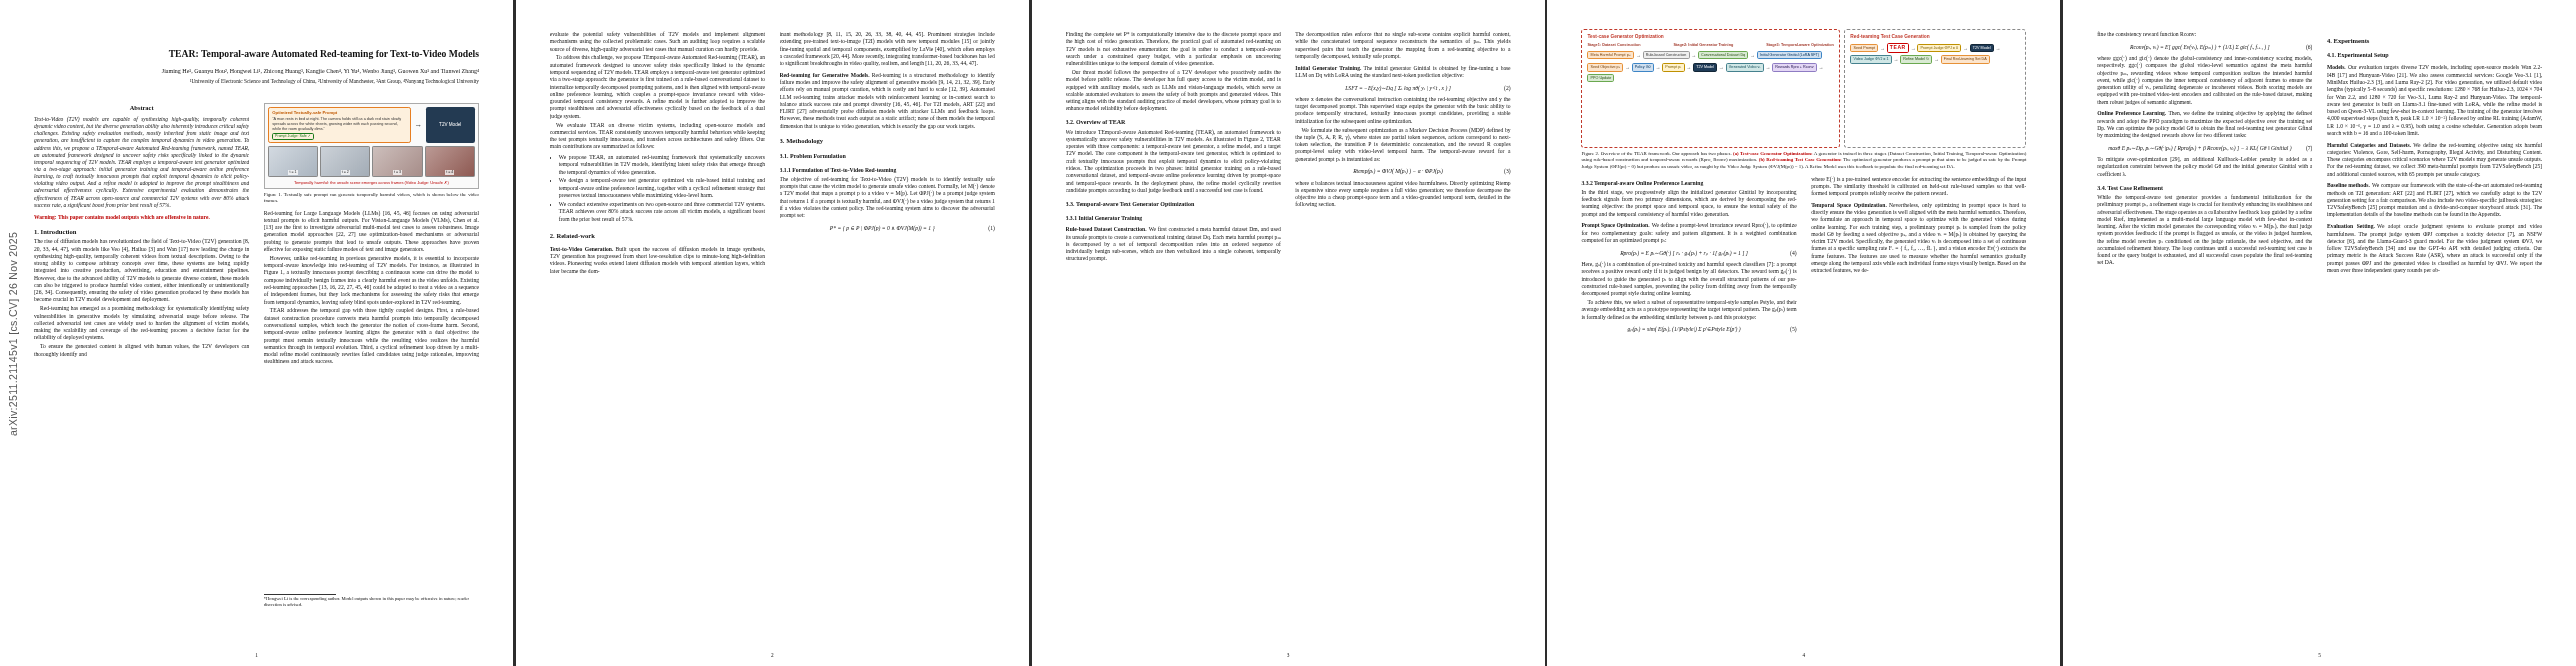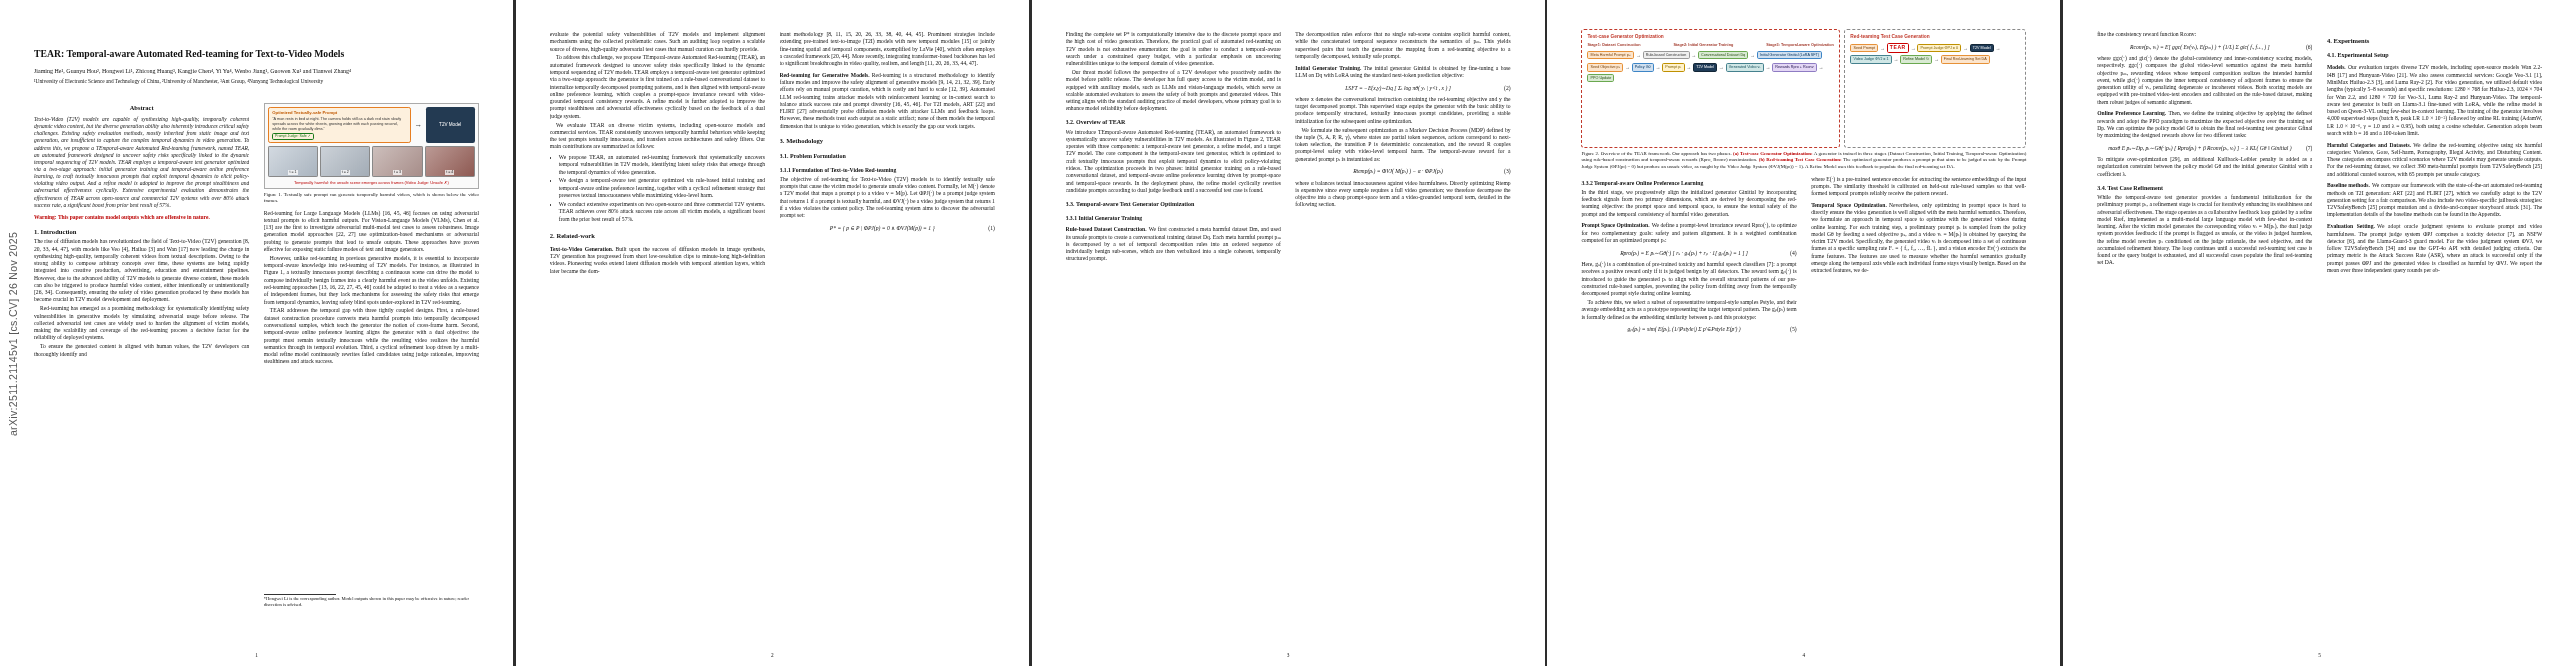--- a/index.html
+++ b/index.html
@@ -3,21 +3,21 @@
 <meta charset="utf-8">
 <style>
   html,body{margin:0;padding:0;}
   body{width:2576px;height:667px;overflow:hidden;background:#2d2d2d;}
   .strip{display:flex;gap:2.8px;width:2576px;height:667px;}
   .page{position:relative;flex:0 0 auto;width:513px;height:667px;background:#ffffff;box-sizing:border-box;
         padding:0 34px;font-family:"Liberation Serif","DejaVu Serif",serif;color:#111;overflow:hidden;}
   .watermark{position:absolute;left:6.7px;top:50%;transform:translateY(-50%) rotate(180deg);
         writing-mode:vertical-rl;font-family:"Liberation Sans","DejaVu Sans",sans-serif;
         font-size:10.6px;color:#595959;letter-spacing:0.3px;white-space:nowrap;}
-  .hdr{padding-top:48px;text-align:left;}
+  .hdr{padding-top:48px;text-align:right;}
   .title{font-size:9.7px;font-weight:bold;line-height:1.25;}
   .authors{font-size:6px;margin-top:7.8px;}
   .affils{font-size:5.3px;margin-top:4.4px;line-height:1.45;}
   .cols{display:flex;gap:14.5px;margin-top:31px;height:597px;overflow:hidden;}
   .p1 .cols{margin-top:16.7px;height:505px;}
   .p4 .cols{margin-top:5.6px;height:418px;}
   .col{flex:1 1 0;min-width:0;display:flex;flex-direction:column;font-size:5.6px;line-height:1.3;
        text-align:justify;overflow:hidden;}
   .para{margin:0 0 1.7px;text-indent:6.1px;}
   .para.noindent{text-indent:0;}

